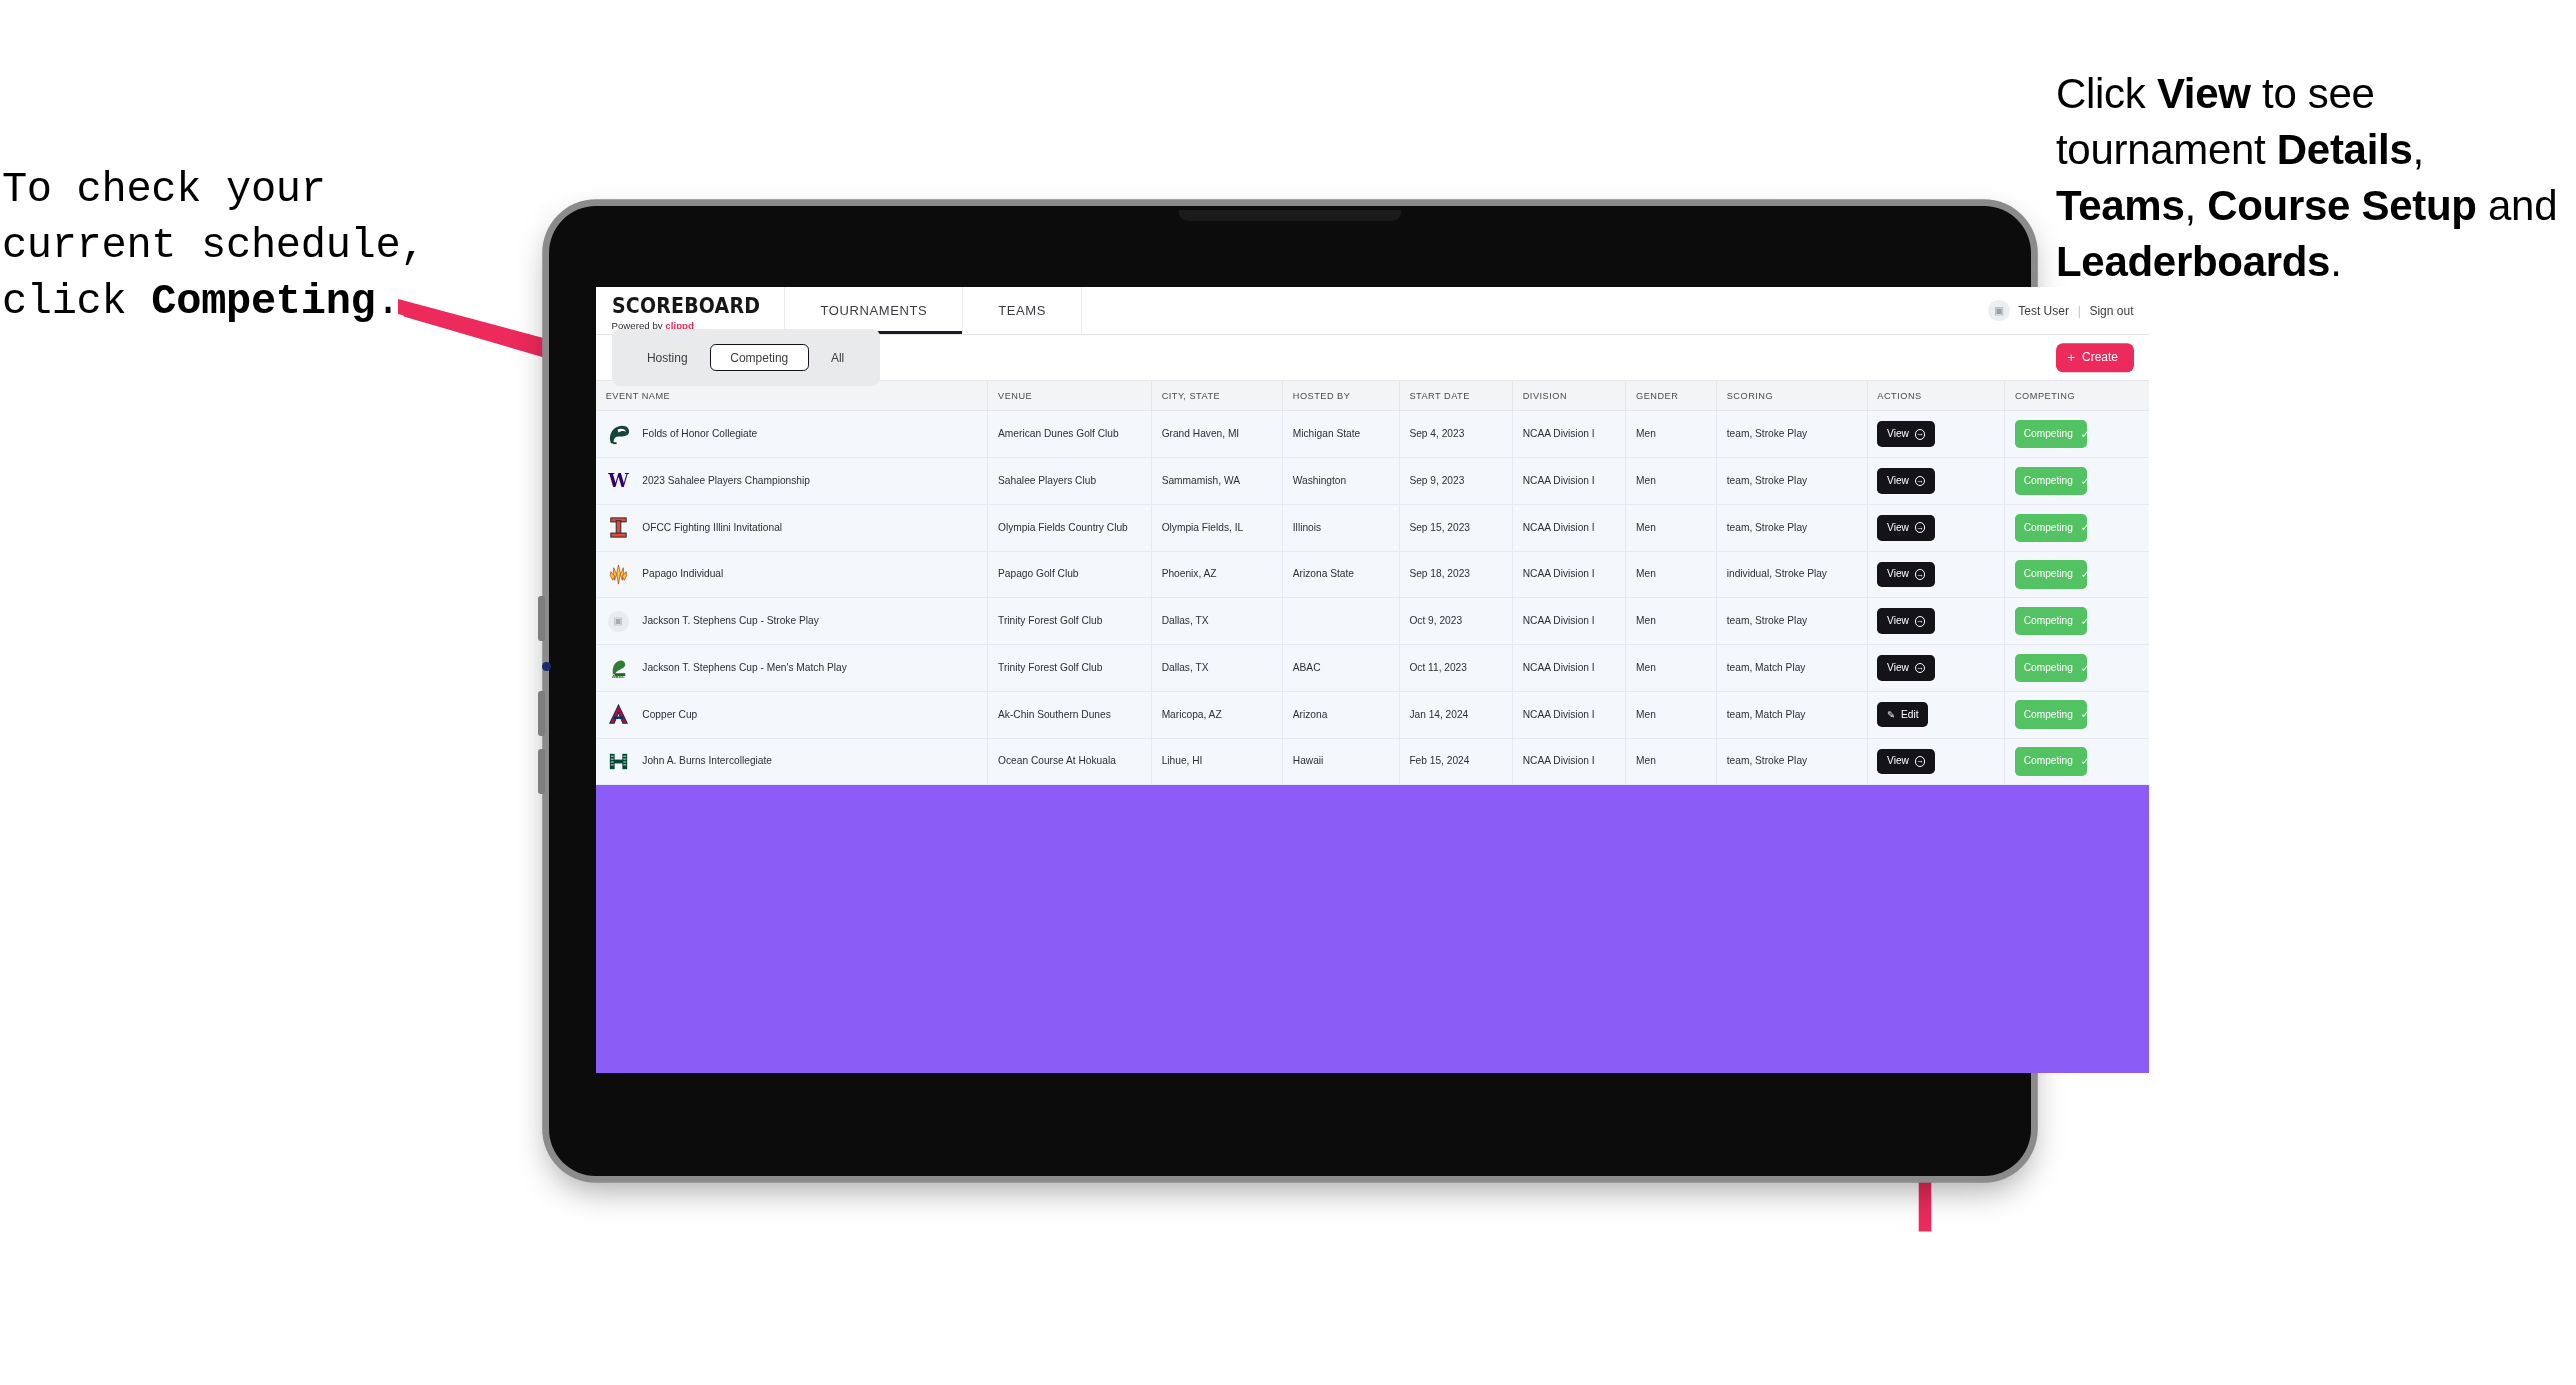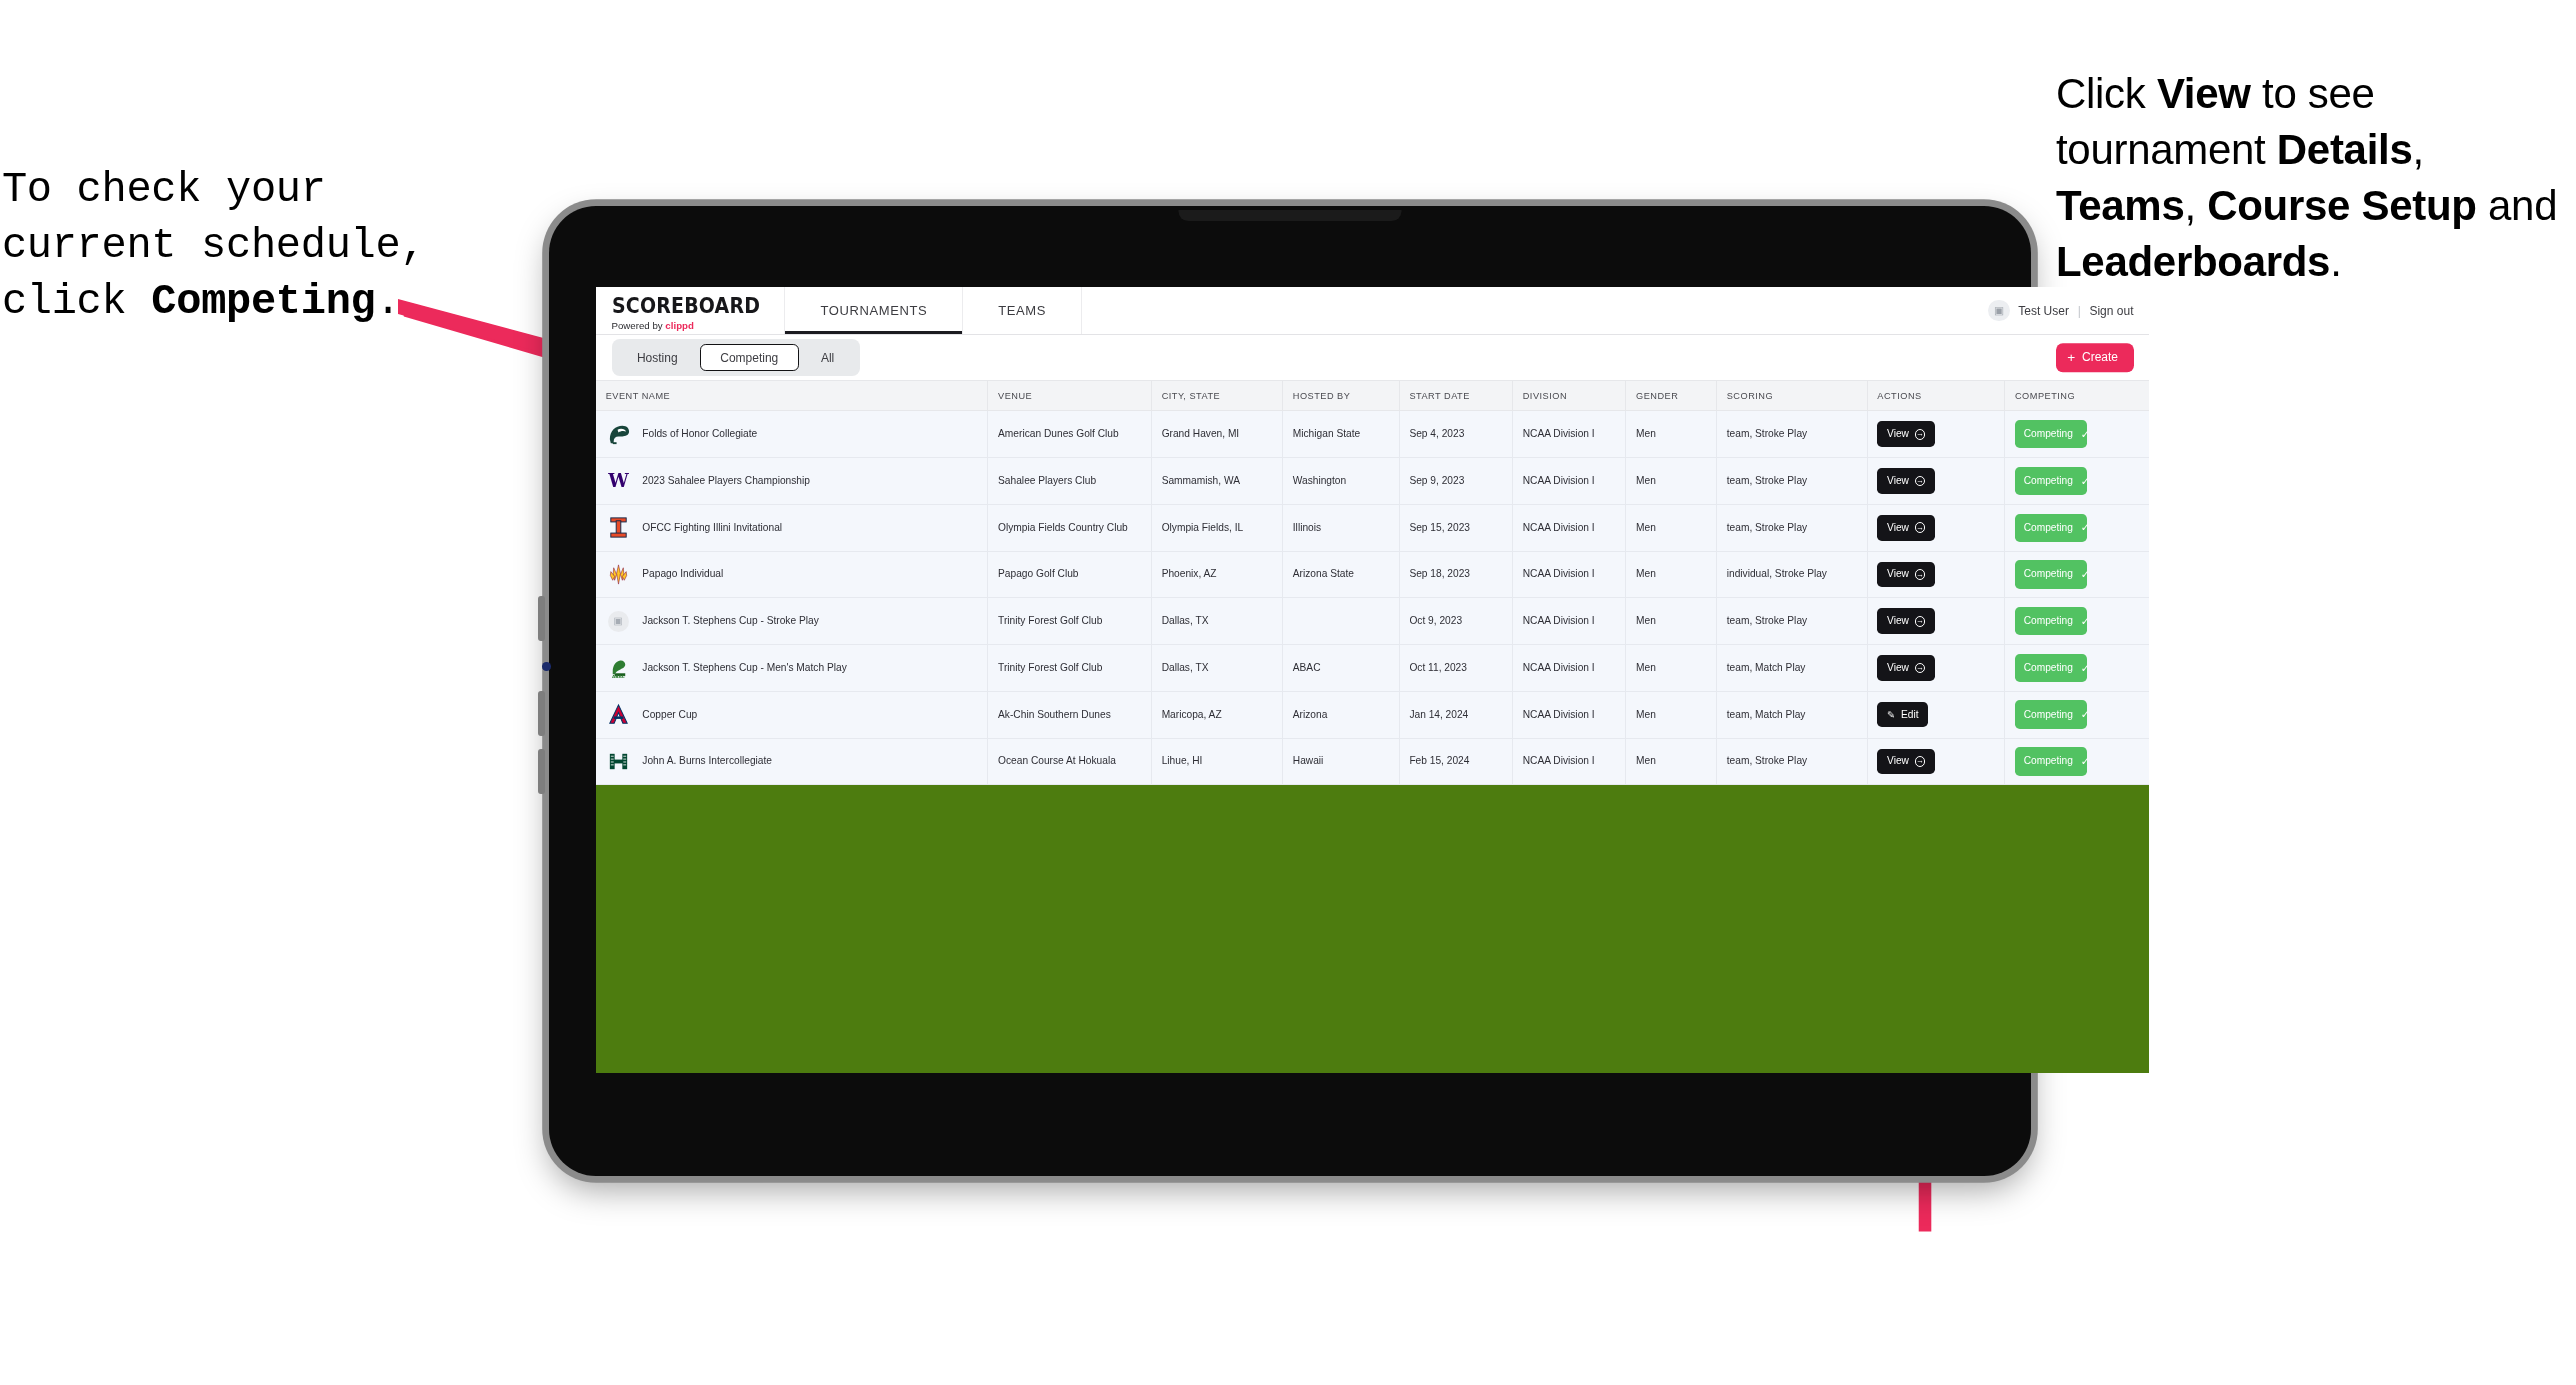--- a/index.html
+++ b/index.html
@@ -33,21 +33,21 @@
     position: absolute; left: 50%; top: 3.9px; transform: translateX(-50%);
     width: 223px; height: 11.6px; background:#1b1b1b; border-radius: 0 0 9.7px 9.7px;
   }
   .side-btn { position: absolute; left: -10.7px; background: #7e7e7e; border-radius: 2.9px; width: 6.8px; }
   .side-cam { position: absolute; left: -6.8px; background: #1b2b6b; border-radius: 50%; width: 8.7px; height: 8.7px; }
 
   
   #screen {
     position: absolute; left: 47px; top: 81px;
     width: 1553px; height: 786px;
-    background: #4d7c0f; overflow: hidden;
+    background: #8b5cf6; overflow: hidden;
   }
 
   
   #app-header {
     display: flex; align-items: stretch; height: 48px;
     background: #fff; border-bottom: 1px solid #e3e3e6;
   }
   #brand { padding: 5.8px 13.6px 0 15.5px; display: flex; flex-direction: column; justify-content: center; min-width: 145px; }
   #brand-title {
     font-family: "DejaVu Sans", sans-serif;
@@ -73,21 +73,21 @@
   }
   #header-user .sep { color: #c2c6cb; }
   #header-user .lnk { cursor: pointer; }
 
   
   #filter-bar {
     height: 45px; background: #fff; display: flex; align-items: center;
     padding: 0 15.5px; position: relative;
   }
   #segmented {
-    display: flex; align-items: center; background: #e8eaec; border-radius: 7.8px; padding: 5px; gap: 1.9px;
+    display: flex; align-items: center; background: #e8eaec; border-radius: 7.8px; padding: 15px; gap: 1.9px;
   }
   .seg {
     font-size: 12px; color: #3d3d42; padding: 5.8px 19.4px; border-radius: 5.8px; cursor: pointer;
     background: transparent; border: 1.5px solid transparent;
   }
   .seg.active { background: #fff; border-color: #121214; font-weight: 400; }
   #create-btn {
     position: absolute; right: 15.5px; top: 50%; transform: translateY(-50%);
     background: #ec2a5b; color: #fff; border-radius: 6.8px;
     font-size: 12px; padding: 7.8px 15.5px 7.8px 11.6px; display: flex; align-items: center; gap: 6.8px; cursor: pointer;

